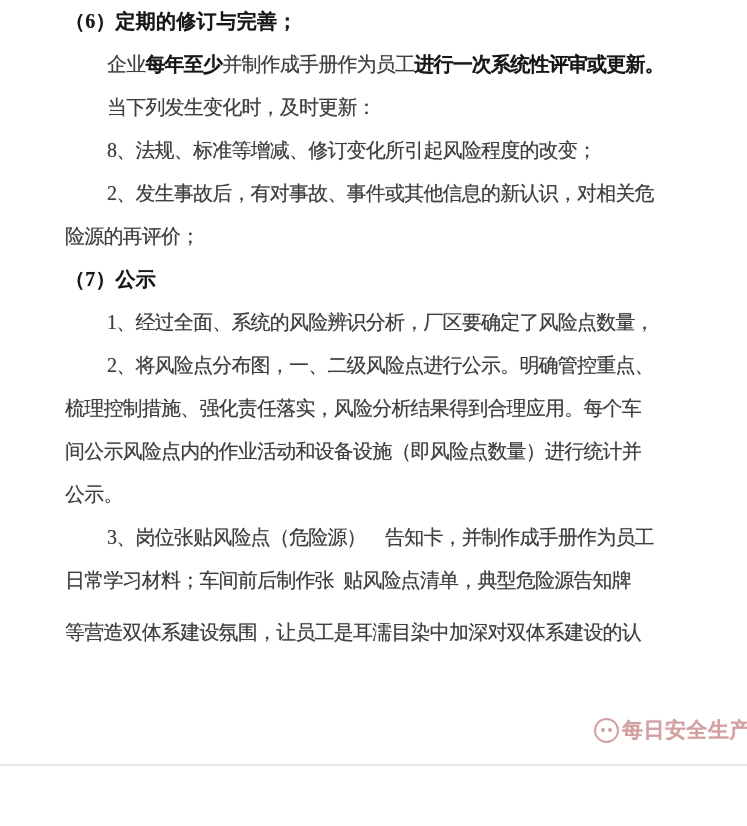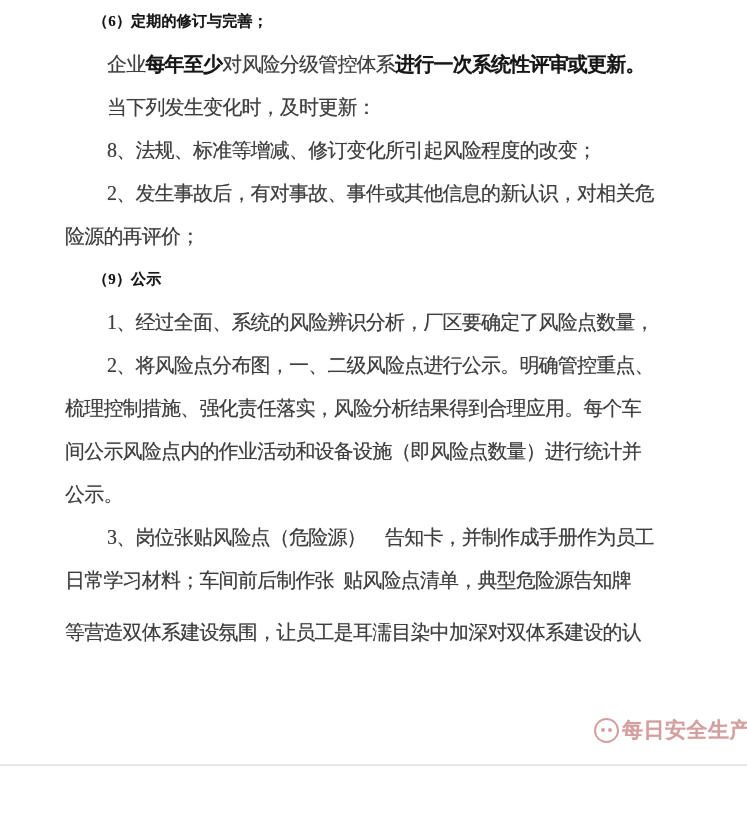--- a/index.html
+++ b/index.html
@@ -28,25 +28,24 @@
     height:43px;
     line-height:43px;
     font-size:20px;
     letter-spacing:-0.8px;
     color:var(--text);
     white-space:nowrap;
     text-shadow:0 0 0.7px rgba(70,70,70,0.65);
   }
   .line.indent{padding-left:42px;}
   .line.heading{
-    font-size:15px;
+    font-size:20px;
     letter-spacing:0.2px;
     font-weight:bold;
     color:var(--bold);
-    margin-left:28px;
   }
   .line.last{margin-top:9px;}
   .seg.bold{
     font-weight:bold;
     color:var(--bold);
   }
   .separator{
     position:absolute;
     left:0;top:764px;
     width:747px;height:2px;
@@ -86,26 +85,26 @@
     font-weight:bold;
     text-shadow:0 0 1px rgba(201,140,140,0.6);
   }
 </style>
 </head>
 <body>
 
 <div class="page">
   <div class="doc">
       <div class="line heading"><span class="seg bold">（6）定期的修订与完善；</span></div>
-      <div class="line indent"><span class="seg">企业</span><span class="seg bold">每年至少</span><span class="seg">对风险分级管控体系</span><span class="seg bold">进行一次系统性评审或更新。</span></div>
+      <div class="line indent"><span class="seg">企业</span><span class="seg bold">每年至少</span><span class="seg">并制作成手册作为员工</span><span class="seg bold">进行一次系统性评审或更新。</span></div>
       <div class="line indent"><span class="seg">当下列发生变化时，及时更新：</span></div>
       <div class="line indent"><span class="seg">8、法规、标准等增减、修订变化所引起风险程度的改变；</span></div>
       <div class="line indent"><span class="seg">2、发生事故后，有对事故、事件或其他信息的新认识，对相关危</span></div>
       <div class="line flush"><span class="seg">险源的再评价；</span></div>
-      <div class="line heading"><span class="seg bold">（9）公示</span></div>
+      <div class="line heading"><span class="seg bold">（7）公示</span></div>
       <div class="line indent"><span class="seg">1、经过全面、系统的风险辨识分析，厂区要确定了风险点数量，</span></div>
       <div class="line indent"><span class="seg">2、将风险点分布图，一、二级风险点进行公示。明确管控重点、</span></div>
       <div class="line flush"><span class="seg">梳理控制措施、强化责任落实，风险分析结果得到合理应用。每个车</span></div>
       <div class="line flush"><span class="seg">间公示风险点内的作业活动和设备设施（即风险点数量）进行统计并</span></div>
       <div class="line flush"><span class="seg">公示。</span></div>
       <div class="line indent"><span class="seg">3、岗位张贴风险点（危险源）　告知卡，并制作成手册作为员工</span></div>
       <div class="line flush"><span class="seg">日常学习材料；车间前后制作张 贴风险点清单，典型危险源告知牌</span></div>
       <div class="line flush last"><span class="seg">等营造双体系建设氛围，让员工是耳濡目染中加深对双体系建设的认</span></div>
     </div>
   <div class="separator"></div>

